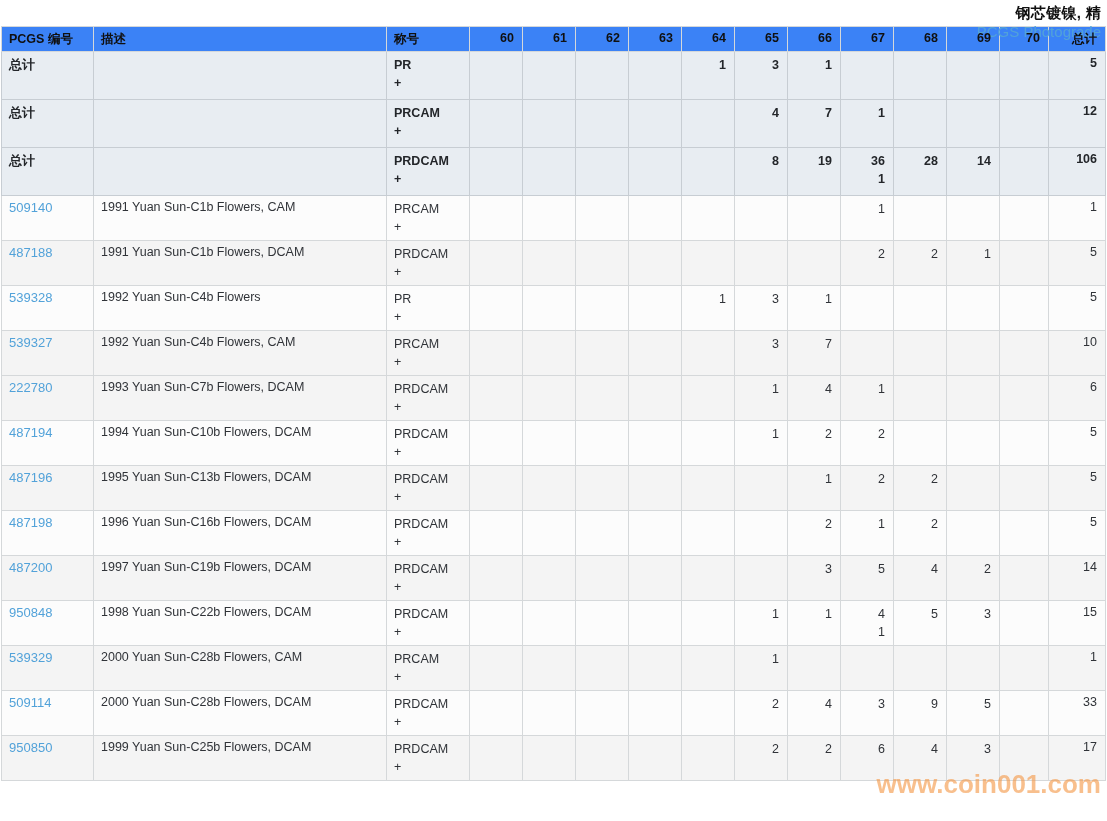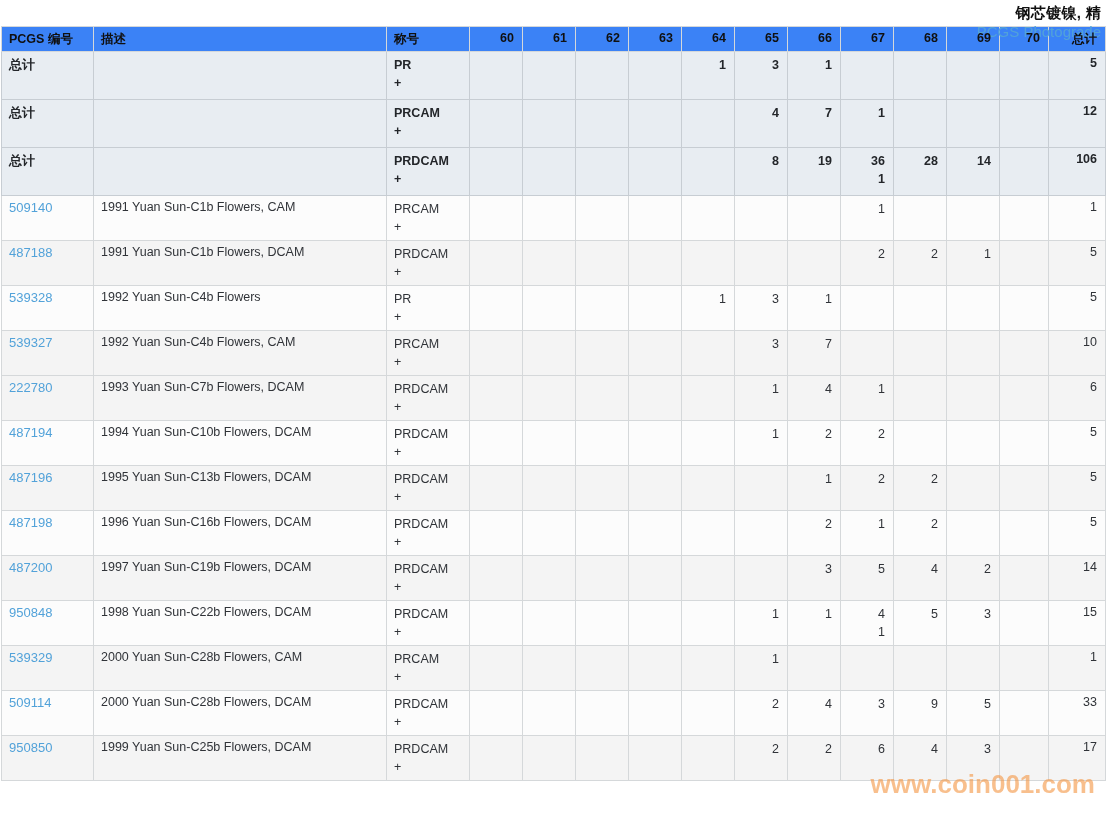--- a/index.html
+++ b/index.html
@@ -57,21 +57,21 @@
   tr.data.odd  td{ background:var(--row-bg); }
   tr.data.even td{ background:var(--alt-bg); }
   td.pre{ white-space:pre-line; line-height:18px; }
   td.desc-cell{ font-size:13px; color:#2b2e33; }
   a.pcgs-no{
     color:var(--link-blue);text-decoration:none;font-size:13px;text-align:center;
   }
   tr.summary td.label-cell{ font-size:13px; }
   .watermark{
     position:absolute;
-    top:769px;right:12px;
+    top:769px;right:6px;
     font-size:26px;font-weight:bold;
     color:var(--wm-color);
     opacity:0.62;
     letter-spacing:0px;
     white-space:nowrap;
     z-index:5;
     pointer-events:none;
   }
 </style>
 </head>

